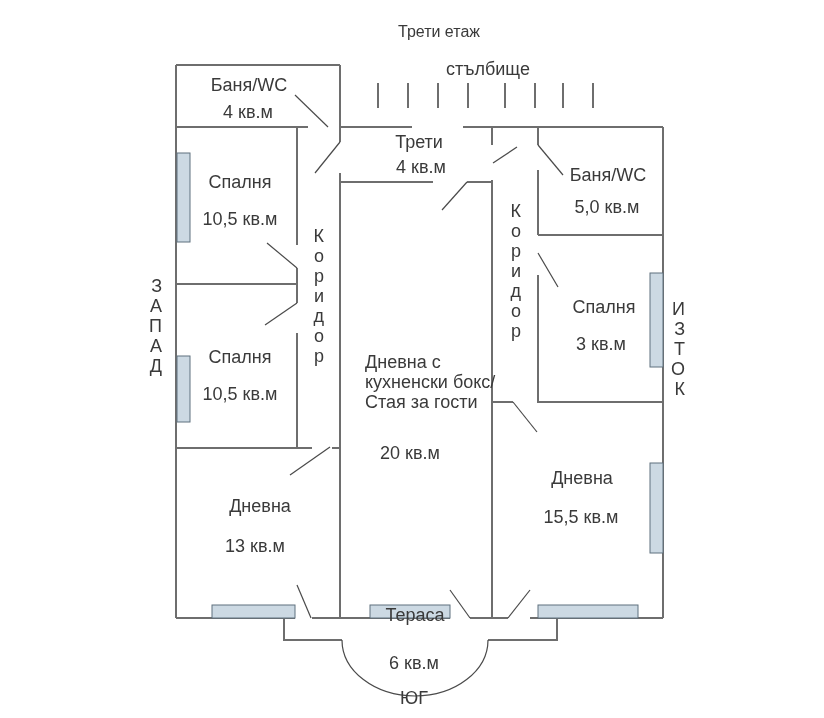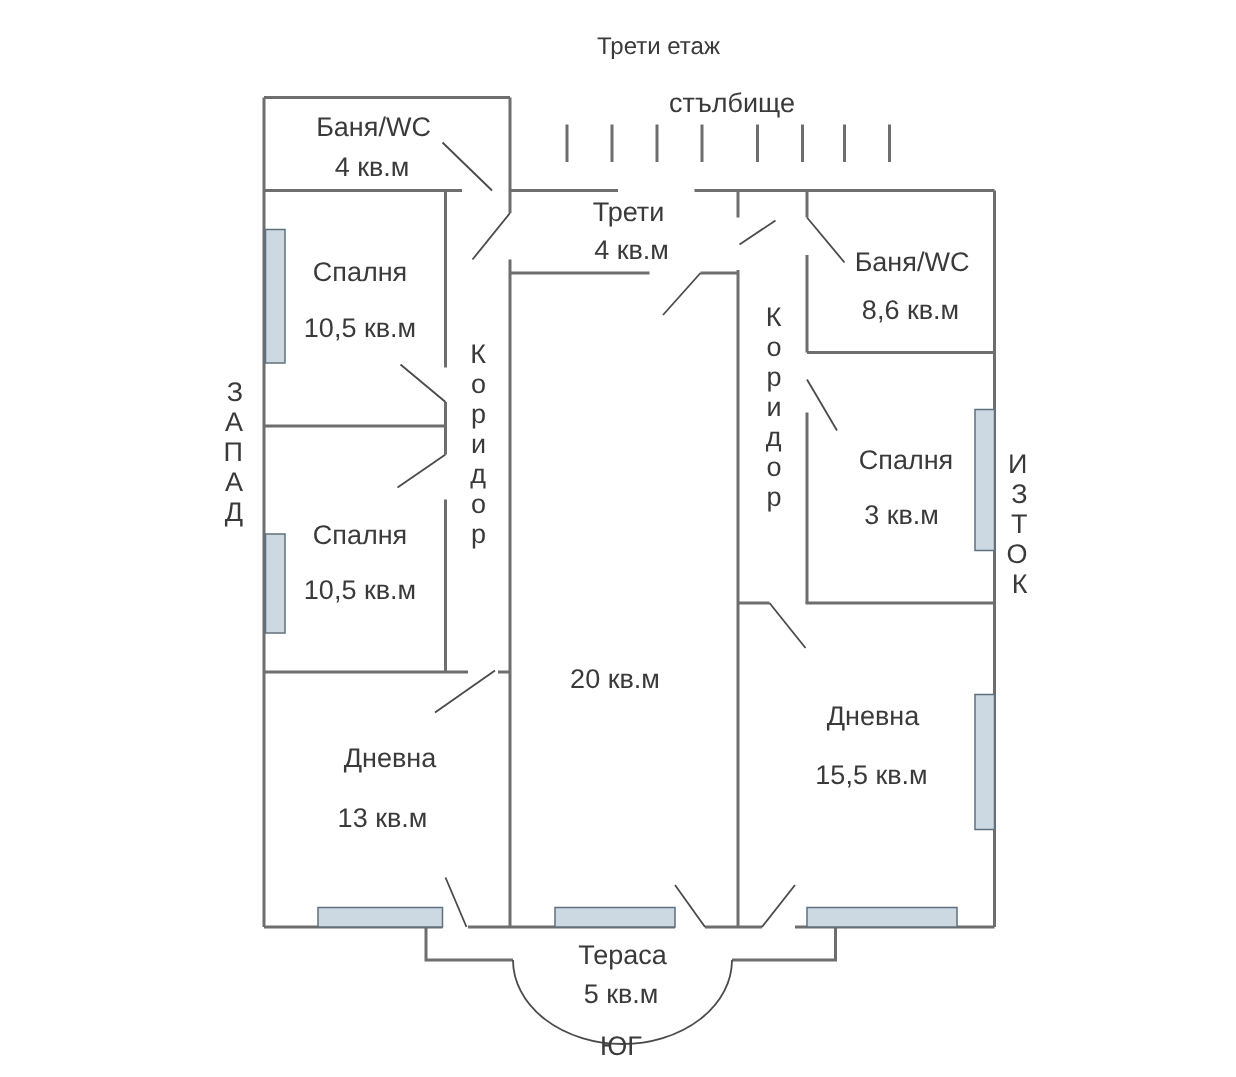--- a/index.html
+++ b/index.html
@@ -83,42 +83,45 @@
   <div class="label center title" style="left:439px;top:32px">Трети етаж</div>
   <div class="label center" style="left:488px;top:69px">стълбище</div>
 
   <div class="label center" style="left:249px;top:85px">Баня/WC</div>
   <div class="label center" style="left:248px;top:112px">4 кв.м</div>
 
   <div class="label center" style="left:419px;top:142px">Трети</div>
   <div class="label center" style="left:421px;top:167px">4 кв.м</div>
 
   <div class="label center" style="left:608px;top:175px">Баня/WC</div>
-  <div class="label center" style="left:607px;top:207px">8,6 кв.м</div>
+  <div class="label center" style="left:607px;top:207px">5,0 кв.м</div>
 
   <div class="label center" style="left:240px;top:182px">Спалня</div>
   <div class="label center" style="left:240px;top:219px">10,5 кв.м</div>
 
   <div class="label center" style="left:240px;top:357px">Спалня</div>
   <div class="label center" style="left:240px;top:394px">10,5 кв.м</div>
 
   <div class="label center" style="left:604px;top:307px">Спалня</div>
   <div class="label center" style="left:601px;top:344px">3 кв.м</div>
 
+  <div class="label block" style="left:365px;top:352px">Дневна с
+кухненски бокс/
+Стая за гости</div>
   <div class="label center" style="left:410px;top:453px">20 кв.м</div>
 
   <div class="label center" style="left:260px;top:506px">Дневна</div>
   <div class="label center" style="left:255px;top:546px">13 кв.м</div>
 
   <div class="label center" style="left:582px;top:478px">Дневна</div>
   <div class="label center" style="left:581px;top:517px">15,5 кв.м</div>
 
-  <div class="label center" style="left:415px;top:637px">Тераса</div>
-  <div class="label center" style="left:414px;top:663px">5 кв.м</div>
+  <div class="label center" style="left:415px;top:615px">Тераса</div>
+  <div class="label center" style="left:414px;top:663px">6 кв.м</div>
 
   <div class="label center" style="left:414px;top:698px">ЮГ</div>
 
-  <div class="label vert" style="left:148px;top:251px">ЗАПАД</div>
+  <div class="label vert" style="left:148px;top:276px">ЗАПАД</div>
   <div class="label vert" style="left:671px;top:299px">ИЗТОК</div>
   <div class="label vert" style="left:310px;top:226px">Коридор</div>
   <div class="label vert" style="left:507px;top:201px">Коридор</div>
 
 </div>
 
 </body></html>

